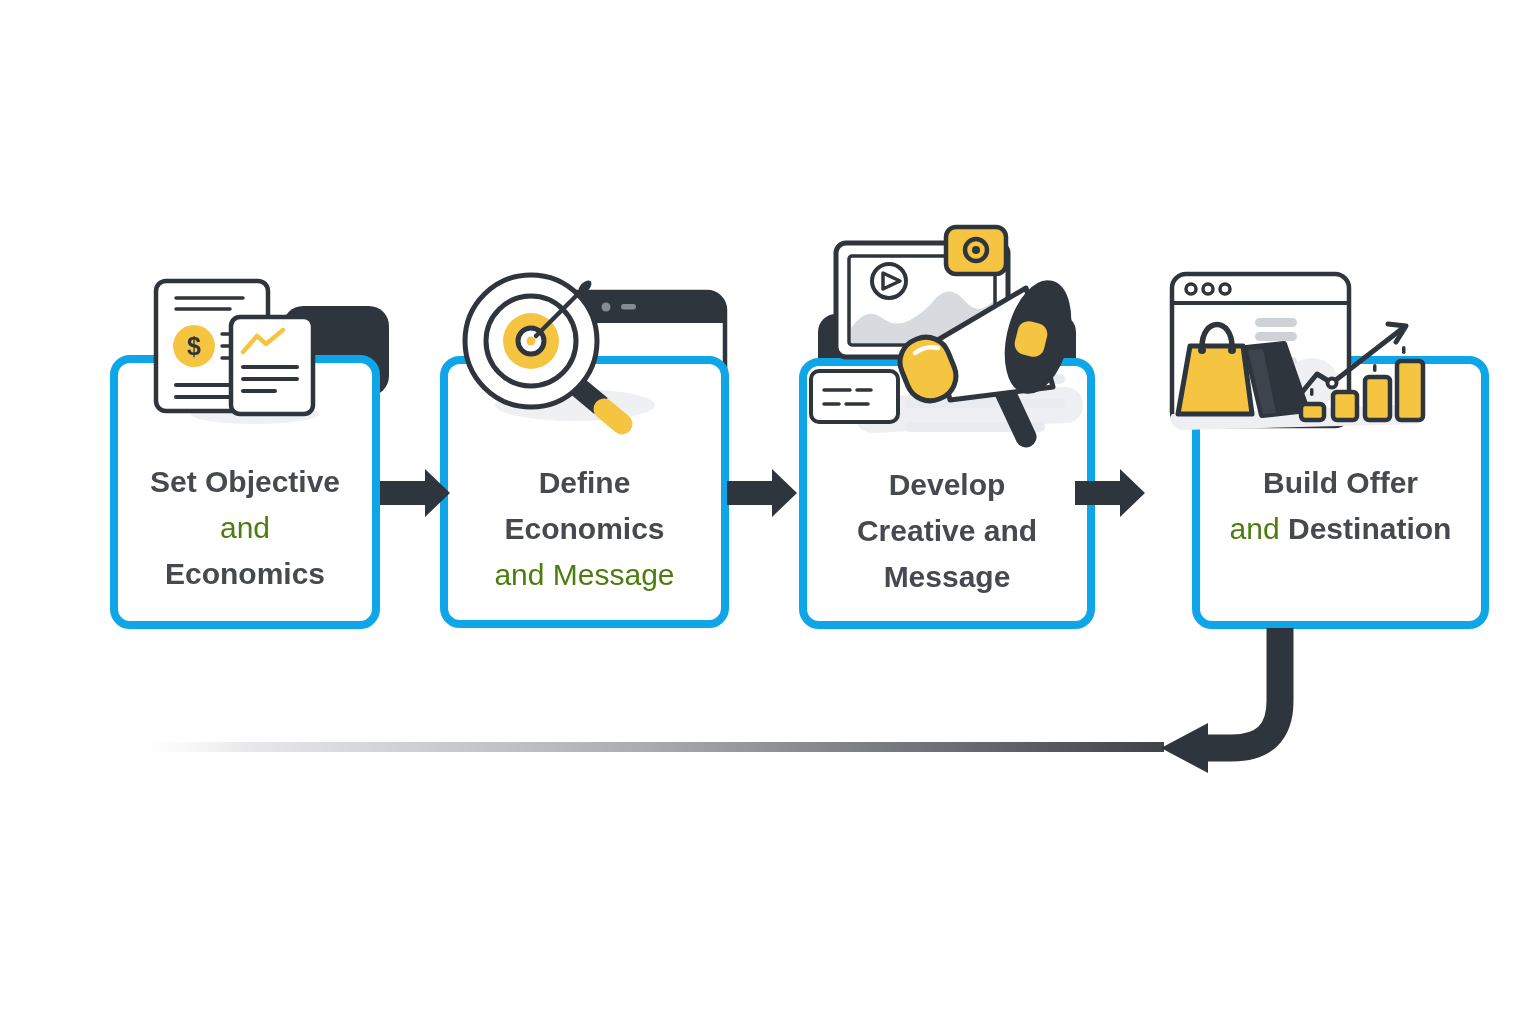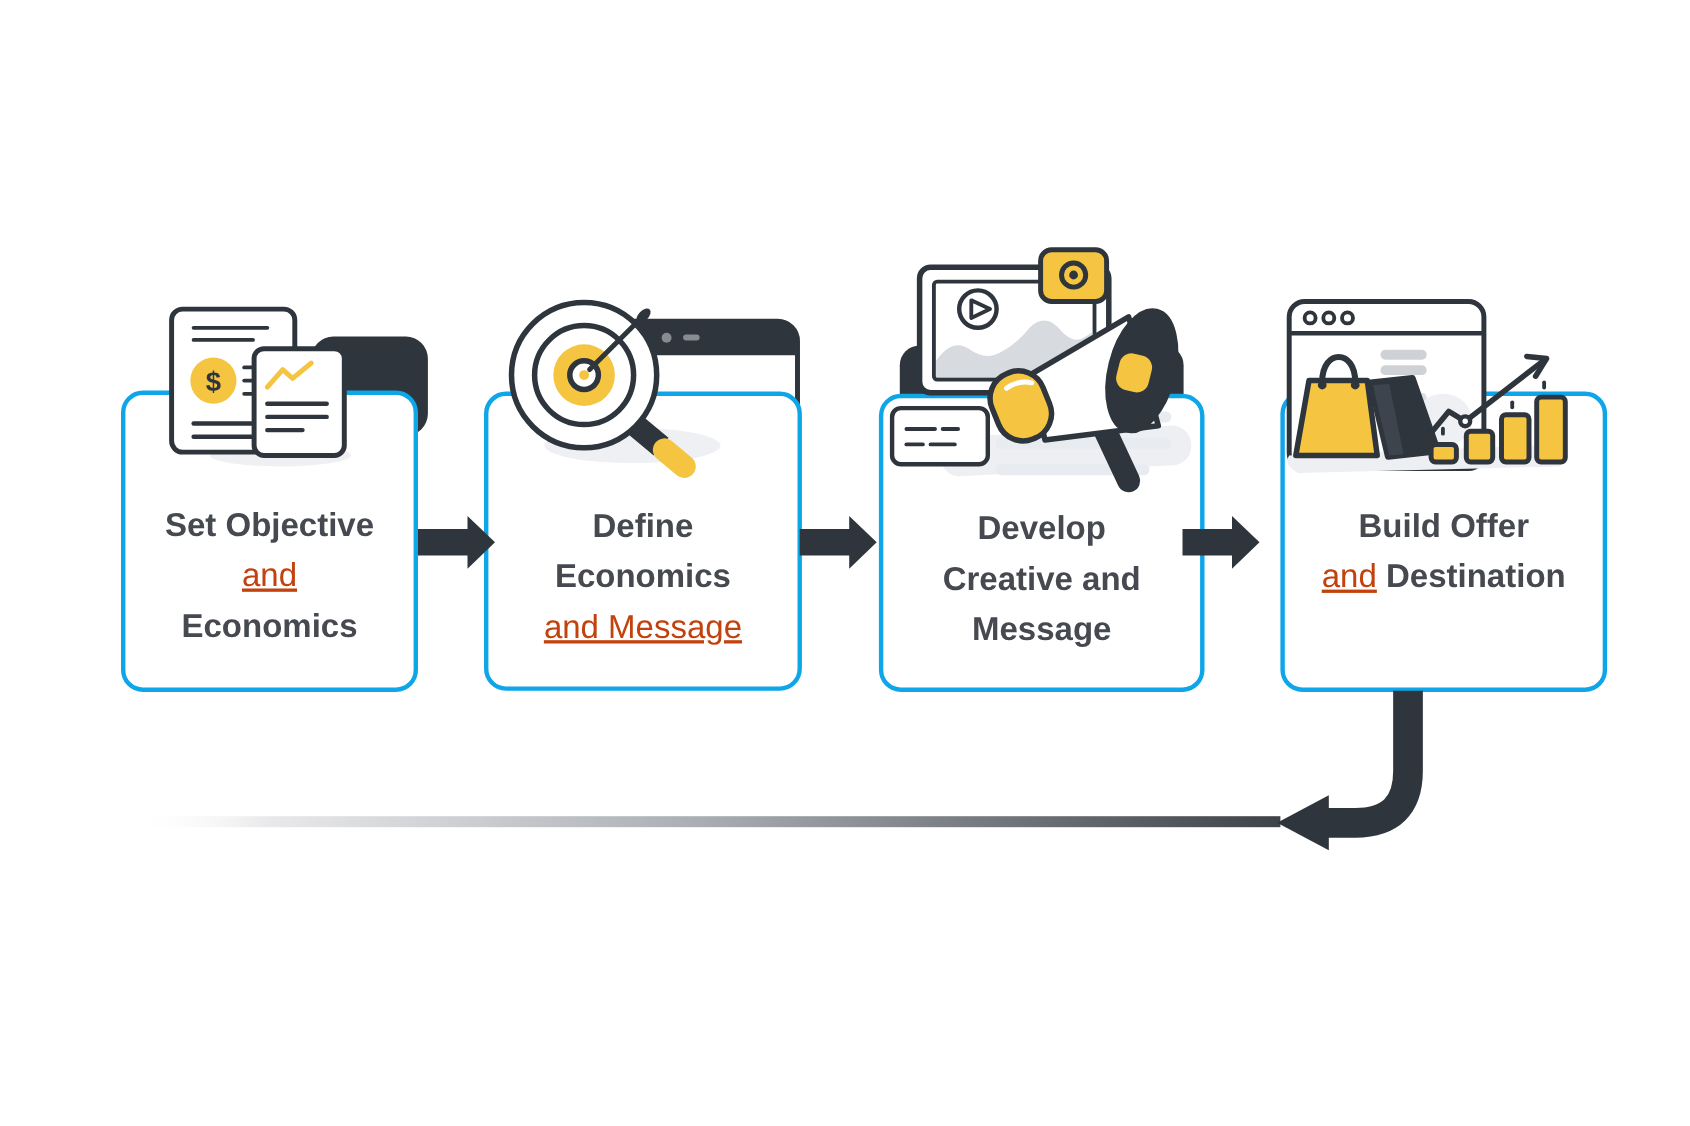--- a/index.html
+++ b/index.html
@@ -1,26 +1,26 @@
 <!DOCTYPE html>
 <html><head>
 <meta charset="utf-8">
 <style>
   html,body{margin:0;padding:0;background:#fff;}
   .canvas{position:relative;width:1536px;height:1024px;background:#fff;overflow:hidden;
           font-family:"Liberation Sans",sans-serif;}
   .layer{position:absolute;left:0;top:0;width:1536px;height:1024px;pointer-events:none;}
   .bg-layer{z-index:1;}
   .fg-layer{z-index:3;}
-  .card{position:absolute;z-index:2;background:#ffffff;border:4px solid #0ea5e9;
+  .card{position:absolute;z-index:2;background:#ffffff;border:8px solid #0ea5e9;
         border-radius:20px;box-sizing:border-box;}
   .card-label{position:absolute;left:0;right:0;top:96px;text-align:center;color:#464a50;}
   .line{height:46px;line-height:46px;font-size:30px;white-space:nowrap;}
   .seg.bold{font-weight:700;color:#464a50;}
-  .seg.reg{font-weight:400;color:#c2410c;text-decoration:underline;}
+  .seg.reg{font-weight:400;color:#4d7c0f;}
 </style>
 </head>
 <body>
 
 <div class="canvas">
 
   <svg class="layer bg-layer" viewBox="0 0 1536 1024">
     <g>
       <rect x="283" y="306" width="106" height="90" rx="20" fill="#2f353c"></rect>
     </g>
@@ -52,21 +52,21 @@
   </div>
 
   <div class="card" style="left:799px;top:358px;width:296px;height:271px">
     <div class="card-label">
       <div class="line"><span class="seg bold">Develop</span></div>
       <div class="line"><span class="seg bold">Creative and</span></div>
       <div class="line"><span class="seg bold">Message</span></div>
     </div>
   </div>
 
-  <div class="card" style="left:1164px;top:356px;width:297px;height:273px">
+  <div class="card" style="left:1192px;top:356px;width:297px;height:273px">
     <div class="card-label">
       <div class="line"><span class="seg bold">Build Offer</span></div>
       <div class="line"><span class="seg reg">and</span> <span class="seg bold">Destination</span></div>
     </div>
   </div>
 
   <svg class="layer fg-layer" viewBox="0 0 1536 1024">
     <defs>
       <linearGradient id="fadeGrad" x1="0" y1="0" x2="1" y2="0">
         <stop offset="0" stop-color="#ffffff" stop-opacity="0"></stop>

